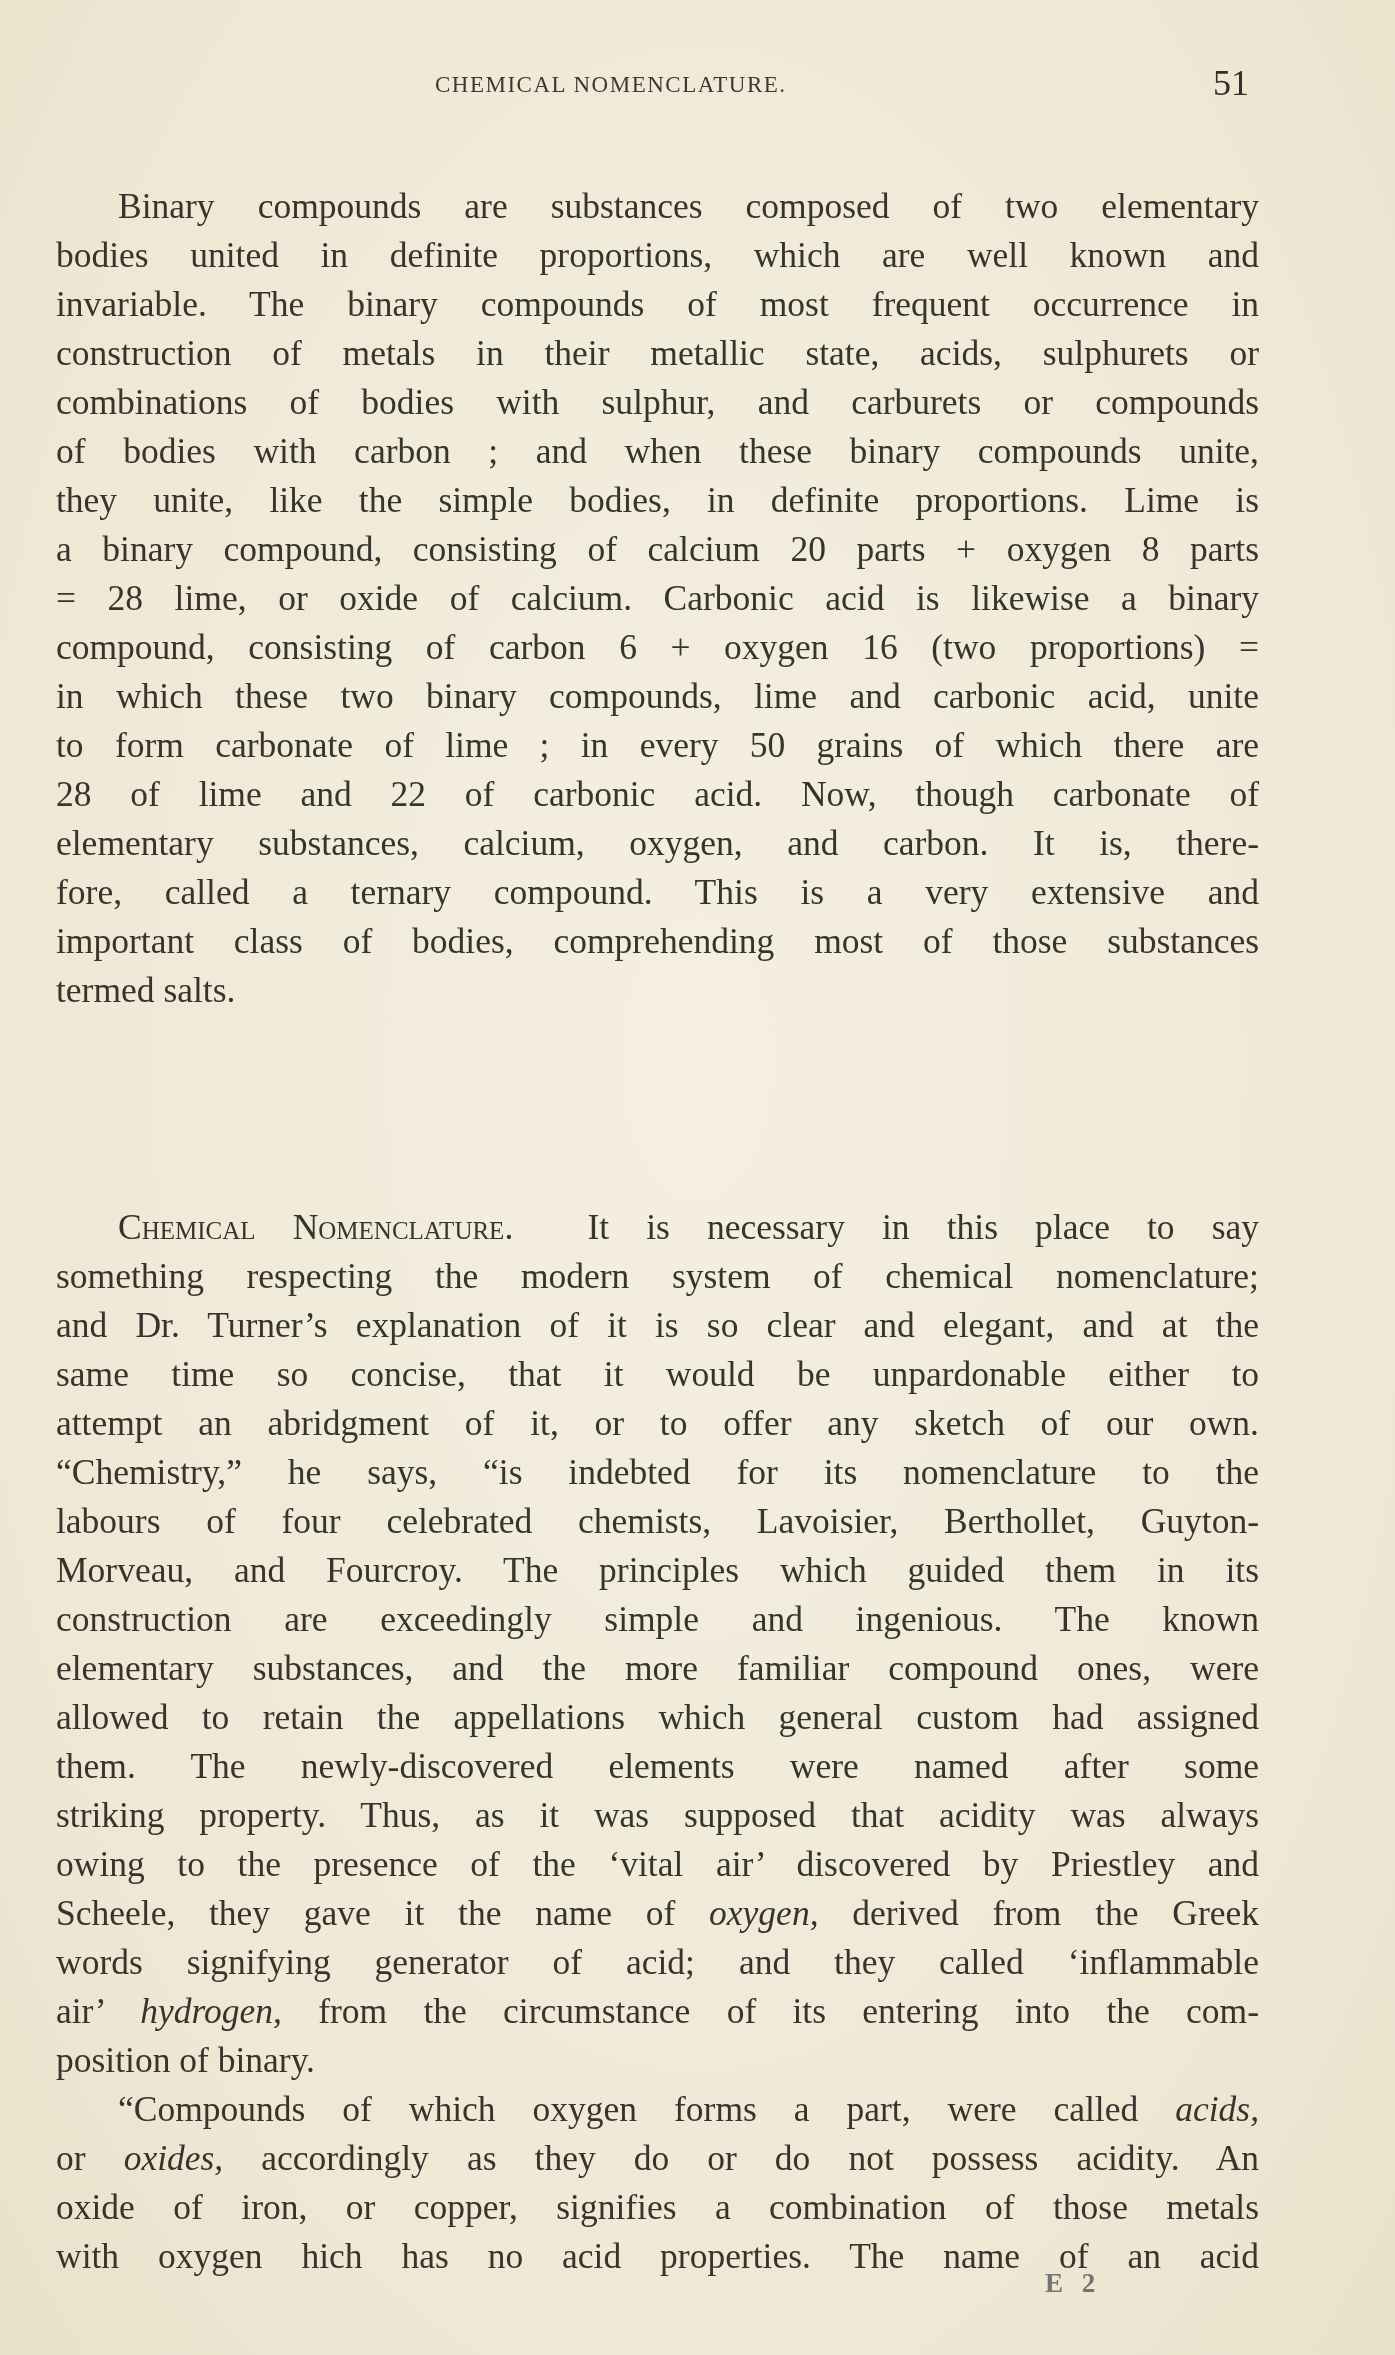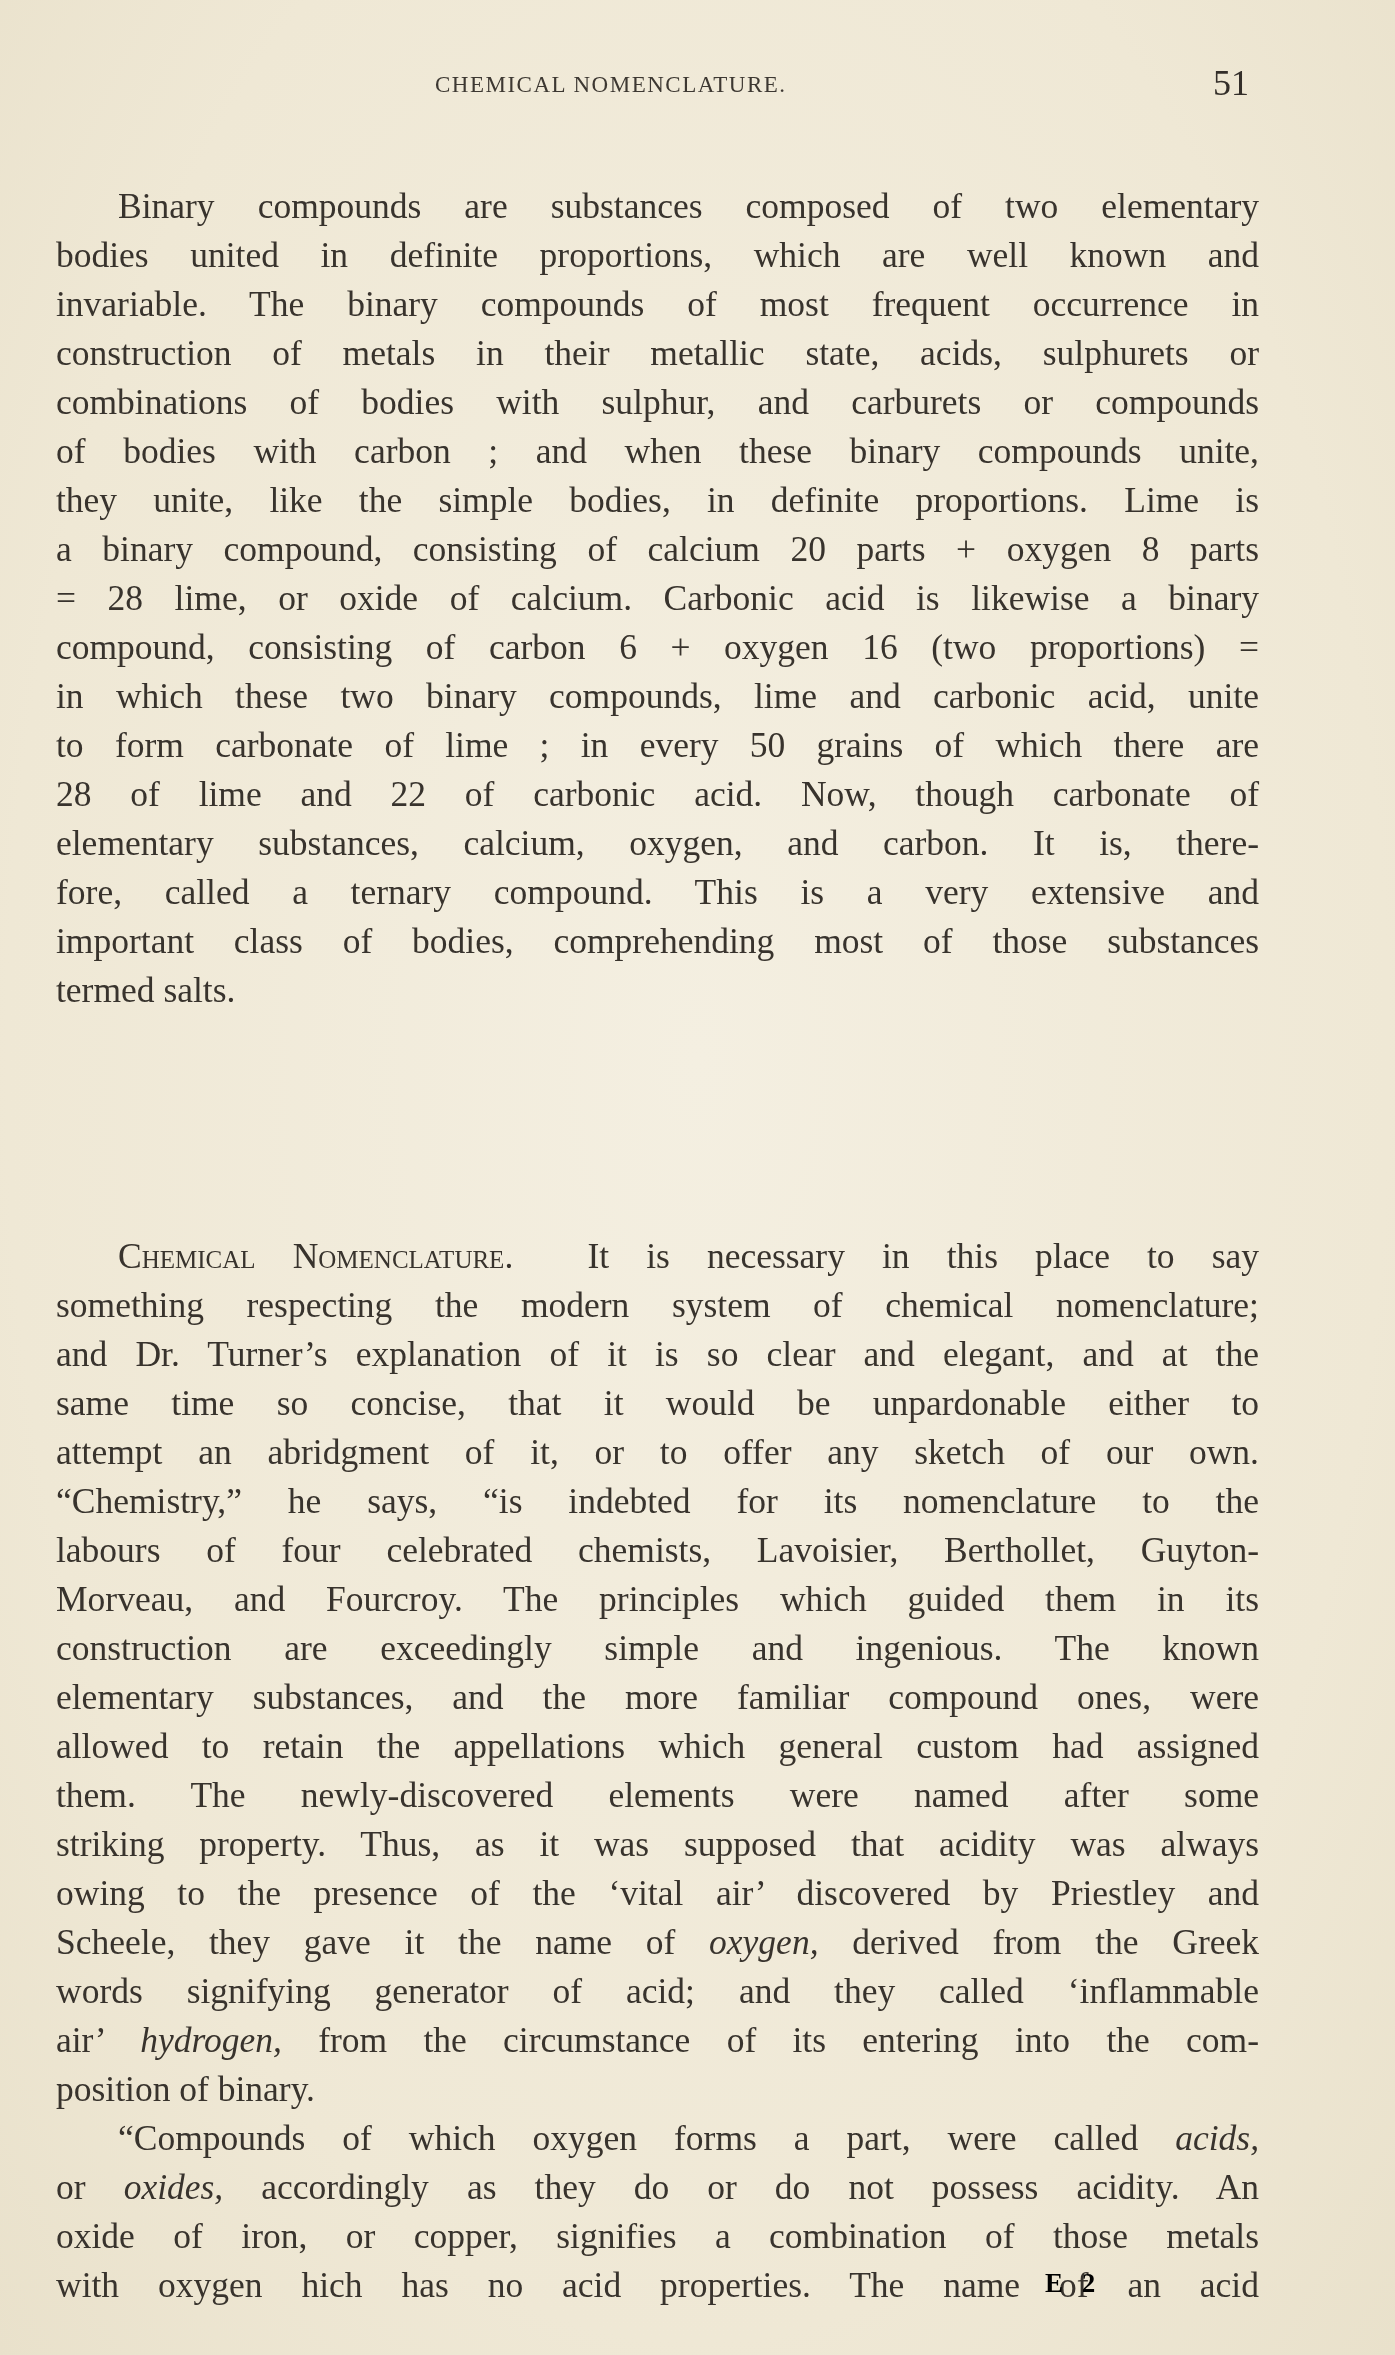--- a/index.html
+++ b/index.html
@@ -28,24 +28,24 @@
   }
   .line {
     display: block; height: 49px; white-space: nowrap;
     text-align: justify; text-align-last: justify;
   }
   .line.last { text-align-last: left; }
   .line.indent { padding-left: 62px; }
   .sc { font-variant: small-caps; }
   .it { font-style: italic; }
   #para1 { top: 146px; }
-  #para2 { top: 1196px; }
+  #para2 { top: 1167px; }
   .signature {
     position: absolute; left: 1045px; top: 2268px;
-    font-size: 27px; letter-spacing: 6px; color: #000000; font-weight: bold;
+    font-size: 27px; letter-spacing: 6px; color: #737373; font-weight: bold;
   }
 </style>
 </head>
 <body>
 
 <div class="running-head">
   <span class="running-title">CHEMICAL NOMENCLATURE.</span>
   <span class="folio">51</span>
 </div>
 

